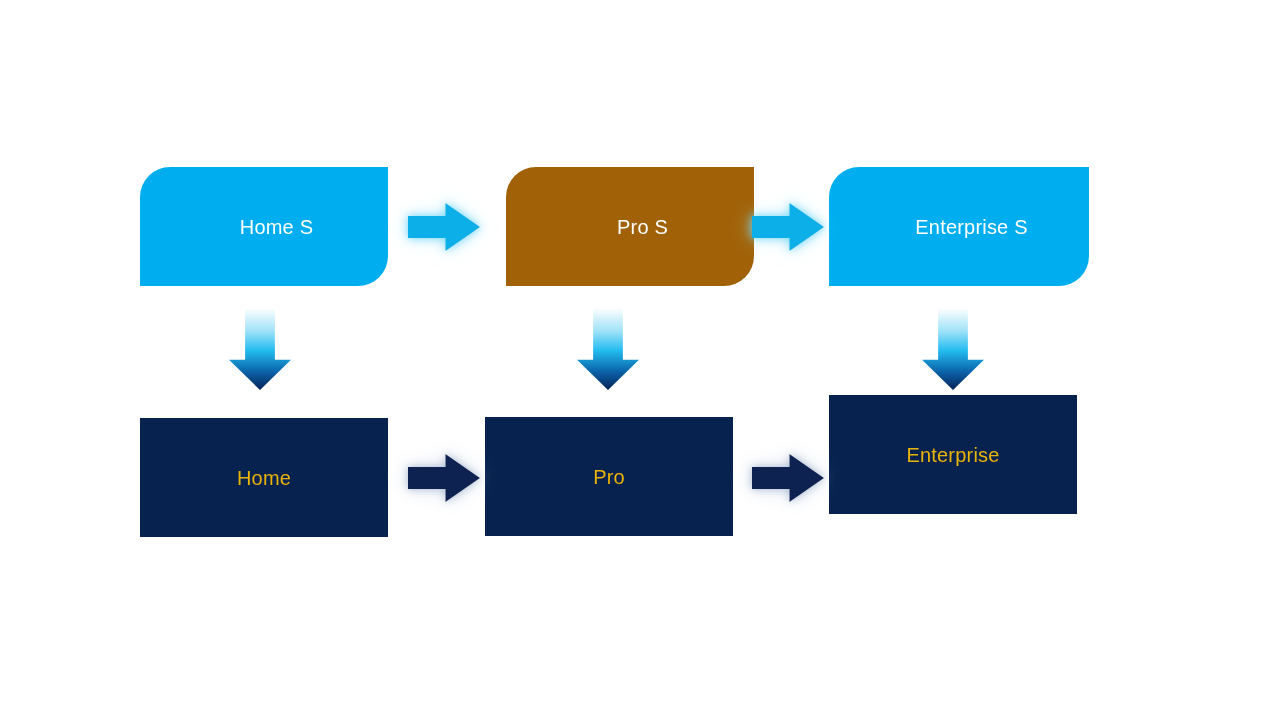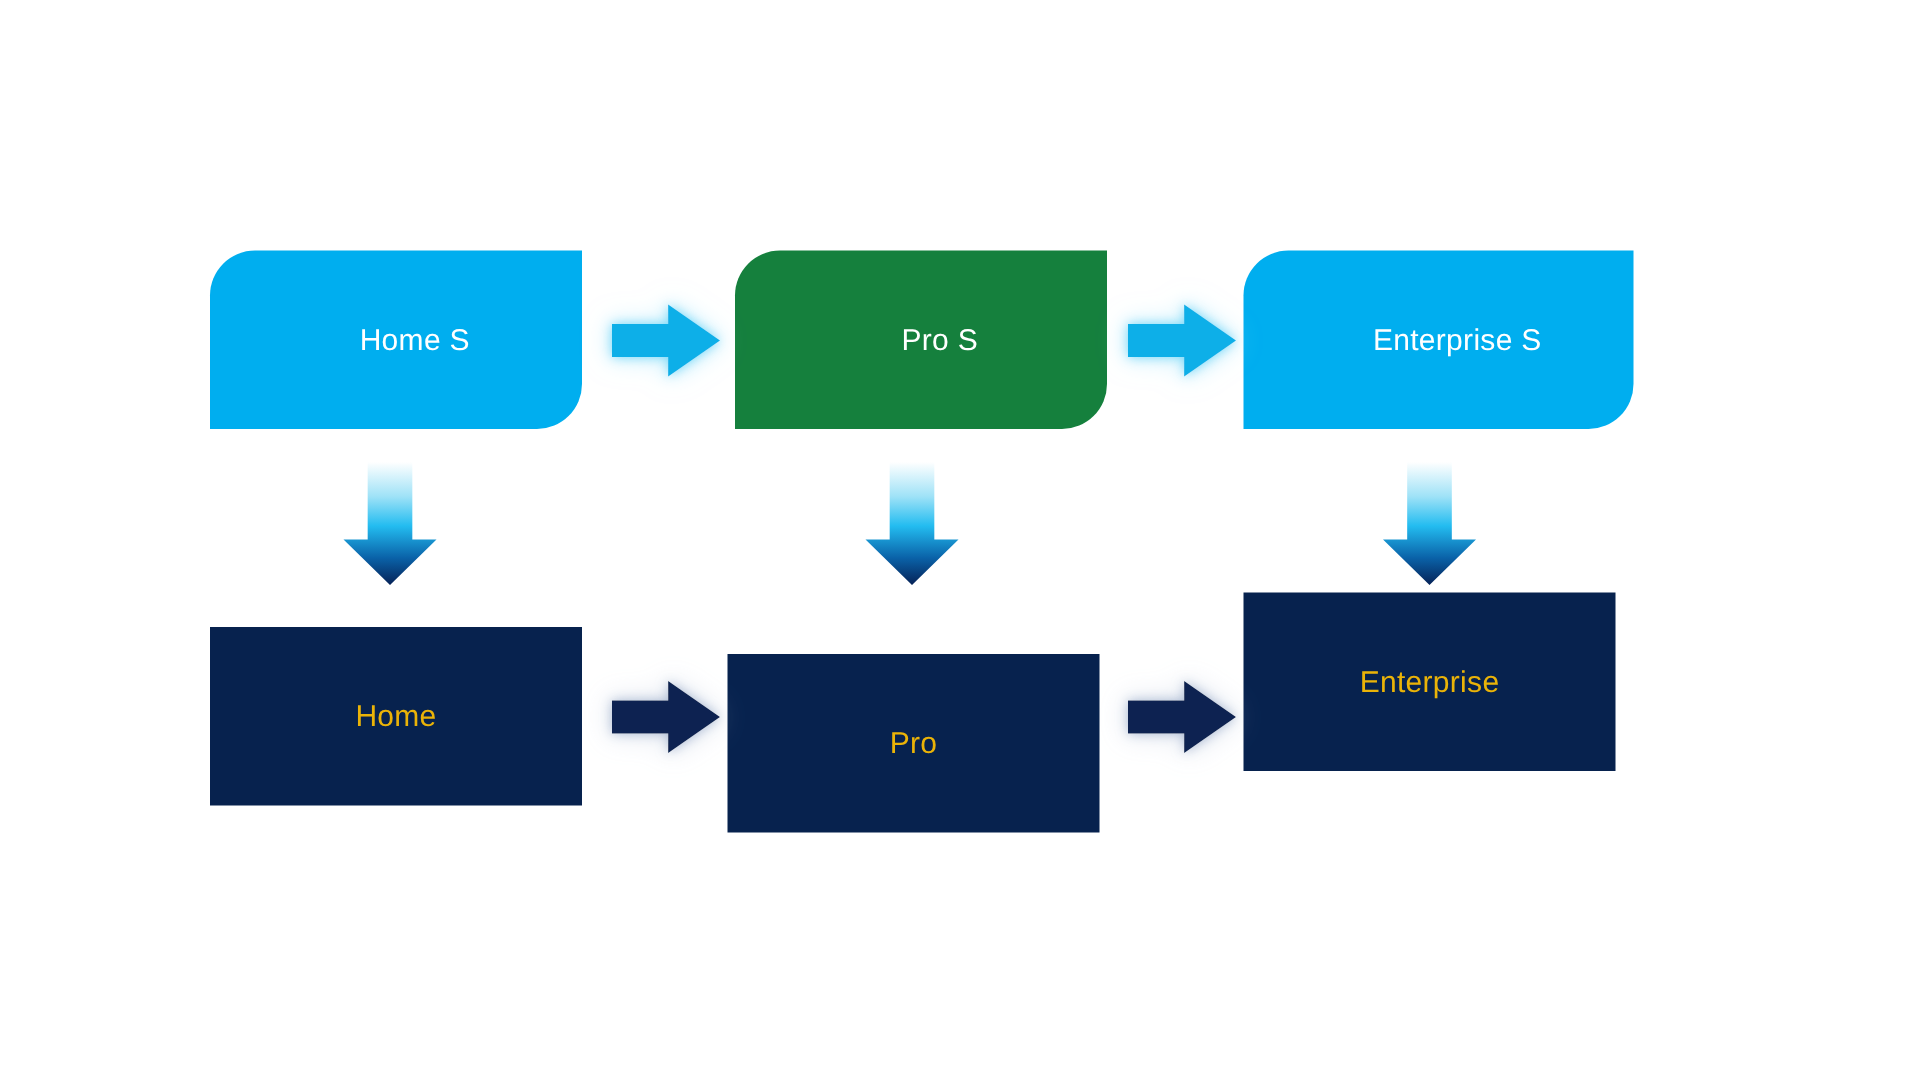--- a/index.html
+++ b/index.html
@@ -89,30 +89,30 @@
         </filter>
         <filter id="glowDark" x="-60%" y="-60%" width="220%" height="220%">
           <feDropShadow dx="0" dy="0" stdDeviation="4" flood-color="#8EA2C4" flood-opacity="0.7"></feDropShadow>
           <feDropShadow dx="0" dy="0" stdDeviation="9" flood-color="#B9C6DC" flood-opacity="0.45"></feDropShadow>
         </filter>
       </defs>
     </svg>
     <div class="node node-top" style="left: 140px; top: 167px; width: 248px; height: 119px; background: rgb(0, 174, 239);">
       <span class="node-label">Home S</span>
     </div>
-    <div class="node node-top" style="left: 490px; top: 167px; width: 248px; height: 119px; background: #15803d;">
+    <div class="node node-top" style="left: 506px; top: 167px; width: 248px; height: 119px; background: #a16207;">
       <span class="node-label">Pro S</span>
     </div>
     <div class="node node-top" style="left: 829px; top: 167px; width: 260px; height: 119px; background: rgb(0, 174, 239);">
       <span class="node-label">Enterprise S</span>
     </div>
     <div class="node node-bottom" style="left: 140px; top: 418px; width: 248px; height: 119px; background: rgb(7, 34, 78);">
       <span class="node-label">Home</span>
     </div>
-    <div class="node node-bottom" style="left: 485px; top: 436px; width: 248px; height: 119px; background: rgb(7, 34, 78);">
+    <div class="node node-bottom" style="left: 485px; top: 417px; width: 248px; height: 119px; background: rgb(7, 34, 78);">
       <span class="node-label">Pro</span>
     </div>
     <div class="node node-bottom" style="left: 829px; top: 395px; width: 248px; height: 119px; background: rgb(7, 34, 78);">
       <span class="node-label">Enterprise</span>
     </div>
     <div class="arrow" style="left: 408px; top: 203px; width: 72px; height: 48px;">
       <svg width="72" height="48" viewBox="0 0 72 48">
         <path d="M 0 12.96 L 37.44 12.96 L 37.44 0 L 72 24 L 37.44 48 L 37.44 35.04 L 0 35.04 Z" fill="#0FAFE8" filter="url(#glowLight)"></path>
       </svg>
     </div>

